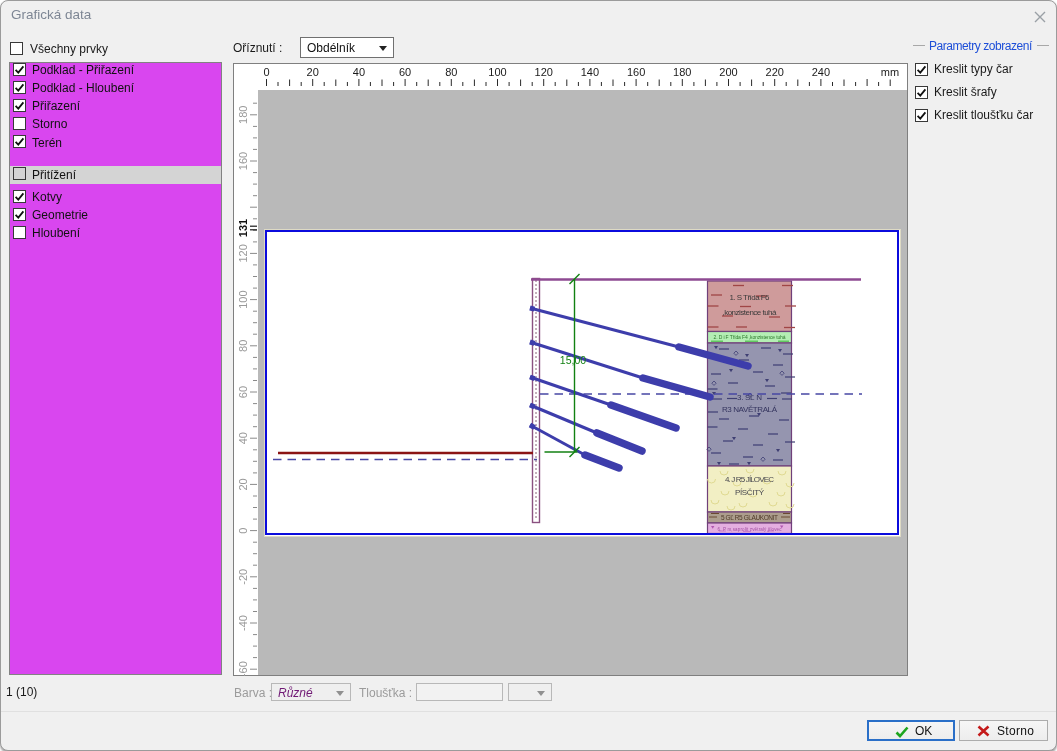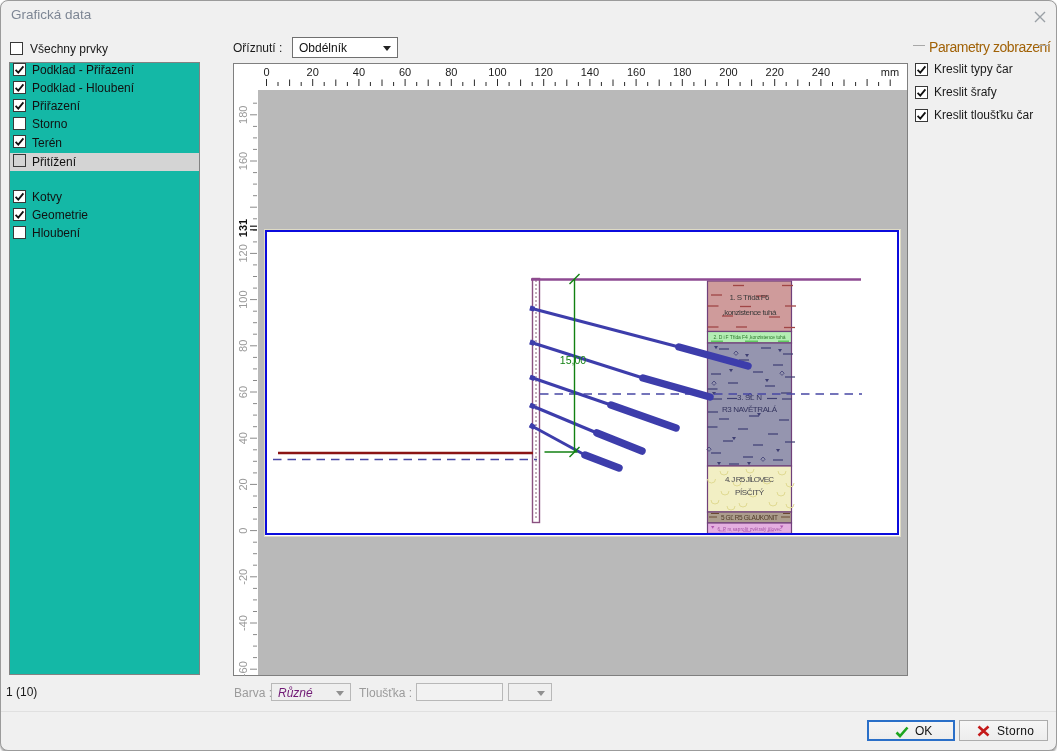--- a/index.html
+++ b/index.html
@@ -4,32 +4,32 @@
 * { margin:0; padding:0; box-sizing:border-box; }
 html,body { width:1057px; height:751px; background:#ffffff; font-family:"Liberation Sans", sans-serif; }
 #dlg { position:absolute; left:0; top:0; width:1057px; height:751px; }
 #bg { position:absolute; inset:0; background:#f0f0f0; border:1px solid #9b9b9b; border-radius:8px; box-shadow:0 1.5px 2px rgba(0,0,0,0.35); }
 .abs { position:absolute; }
 #title { position:absolute; left:11px; top:7px; font-size:13.5px; color:#7d8694; }
 #closex { position:absolute; left:1034px; top:9px; }
 .lab { position:absolute; font-size:12px; color:#1a1a1a; white-space:nowrap; }
 .cb { display:inline-block; width:13px; height:13px; border:1px solid #383838; background:#fff; }
 .cb svg { display:block; margin:-1px 0 0 -1px; }
-#list { position:absolute; left:9px; top:62px; width:191px; height:613px; background:#14b8a6; border:1px solid #828282; overflow:hidden; }
+#list { position:absolute; left:9px; top:62px; width:213px; height:613px; background:#d946ef; border:1px solid #828282; overflow:hidden; }
 .row { position:absolute; left:0; width:216px; height:18.15px; }
 .row.sel { background:#d4d4d4; }
 .row .cb { position:absolute; left:3px; top:1px; }
 .row .rt { position:absolute; left:22px; top:1.5px; font-size:12px; color:#111; white-space:nowrap; }
 .combo { position:absolute; background:#fff; border:1px solid #707070; font-size:12px; color:#111; }
 .combo .tx { position:absolute; left:6px; top:2.5px; }
 .arrow { position:absolute; right:6px; top:8px; width:0; height:0; border-left:4.5px solid transparent; border-right:4.5px solid transparent; border-top:5px solid #222; }
 .combo.dis { background:#efefef; border-color:#b8b8b8; color:#701a75; }
 .combo.dis .arrow { border-top-color:#909090; }
 #panel { position:absolute; left:233px; top:63px; width:675px; height:613px; }
-.glab { position:absolute; font-size:14px; color:#a16207; letter-spacing:-0.45px; white-space:nowrap; }
+.glab { position:absolute; font-size:12px; color:#1d4ed8; letter-spacing:-0.45px; white-space:nowrap; }
 .gline { position:absolute; height:1px; background:#a8a8a8; }
 .dislab { position:absolute; font-size:12px; color:#9b9b9b; white-space:nowrap; }
 #sep { position:absolute; left:1px; top:711px; width:1055px; height:1px; background:#e0e0e0; }
 .btn { position:absolute; top:720px; height:21px; background:linear-gradient(#f6f6f6,#ededed); border:1px solid #acacac; font-size:12px; color:#111; text-align:center; }
 .btn .ic { position:absolute; top:4px; }
 .btn .bt { position:absolute; top:3px; }
 #okbtn { left:867px; width:88px; border:2px solid #2a6fc8; }
 #okbtn .ic { left:26px; top:3px; }
 #okbtn .bt { left:46px; top:2px; }
 #stbtn { left:959px; width:89px; }
@@ -77,21 +77,21 @@
         <span class="rt">Storno</span>
       </div>
       <div class="row" style="top:71.1px">
         <span class="cb" style="background:#fff">
           <svg width="13" height="13" viewBox="0 0 13 13">
             <path d="M2.6,6.8 L5.3,9.6 L10.4,3.4" fill="none" stroke="#111" stroke-width="1.8"></path>
           </svg>
         </span>
         <span class="rt">Terén</span>
       </div>
-      <div class="row sel" style="top:90px">
+      <div class="row sel" style="top:103px">
         <span class="cb" style="background:#d4d4d4"></span>
         <span class="rt">Přitížení</span>
       </div>
       <div class="row" style="top:125.5px">
         <span class="cb" style="background:#fff">
           <svg width="13" height="13" viewBox="0 0 13 13">
             <path d="M2.6,6.8 L5.3,9.6 L10.4,3.4" fill="none" stroke="#111" stroke-width="1.8"></path>
           </svg>
         </span>
         <span class="rt">Kotvy</span>
@@ -104,21 +104,21 @@
         </span>
         <span class="rt">Geometrie</span>
       </div>
       <div class="row" style="top:161.8px">
         <span class="cb" style="background:#fff"></span>
         <span class="rt">Hloubení</span>
       </div>
     </div>
 
 <div class="lab" style="left:233px;top:41px">Oříznutí :</div>
-<div class="combo" style="left:292px;top:37px;width:106px;height:21px">
+<div class="combo" style="left:300px;top:37px;width:94px;height:21px">
       <span class="tx">Obdélník</span>
       <span class="arrow"></span>
     </div>
 
 <div id="panel"><svg width="675" height="613" viewBox="0 0 675 613" font-family="Liberation Sans, sans-serif">
         <rect x="0.5" y="0.5" width="674" height="612" fill="#ffffff" stroke="#7f7f7f"></rect>
         <rect x="25" y="27" width="649" height="585" fill="#b9b9b9"></rect>
         <g stroke="#2a2a2a" stroke-width="1">
           <line x1="33.5" y1="16" x2="33.5" y2="23"></line>
           <line x1="45" y1="19" x2="45" y2="23"></line>

